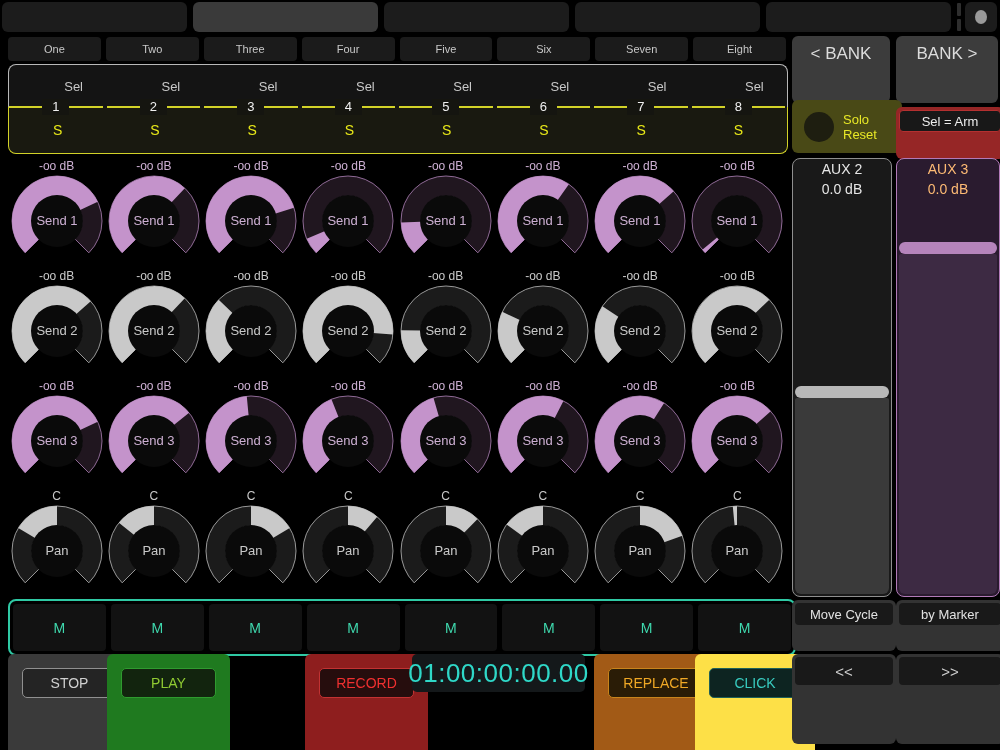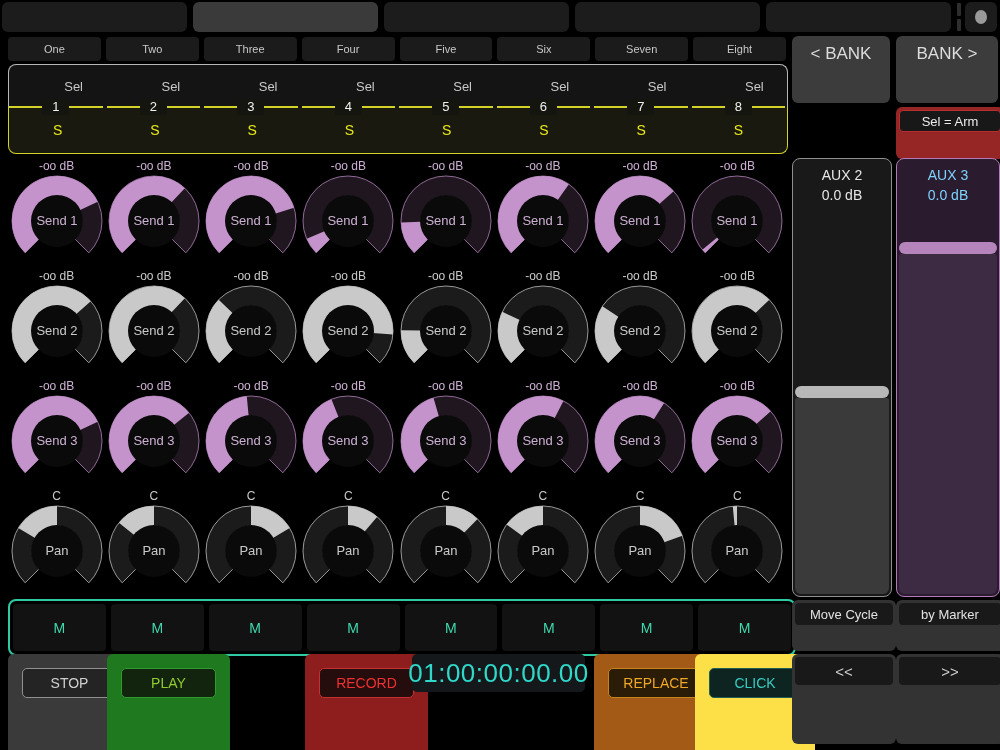--- a/index.html
+++ b/index.html
@@ -59,23 +59,23 @@
   .solo-reset{position:absolute;left:792px;top:100px;width:98px;height:53px;background:#494916;border-radius:6px;display:flex;align-items:center;gap:9px;padding-left:12px;}
   .sr-circle{width:30px;height:30px;border-radius:50%;background:#1e1e10;}
   .sr-text{color:#e8e826;font-size:13px;line-height:15px;}
   .sel-arm{position:absolute;left:896px;top:107px;width:102px;height:46px;background:#962626;border-radius:6px;padding:3px;}
   .sa-label{height:20px;background:#181818;border:1px solid #b43030;border-radius:4px;color:#ececec;font-size:13px;display:flex;align-items:center;justify-content:center;}
 
   .fader{position:absolute;top:158px;height:437px;border-radius:8px;border:1px solid;}
   .fader.gray{left:792px;width:98px;border-color:#8f8f8f;background:#191919;}
   .fader.purple{left:896px;width:102px;border-color:#b27ab8;background:#2a1b2f;}
   .fname,.fdb{text-align:center;font-size:14px;line-height:20px;position:relative;z-index:2;}
-  .fname{margin-top:6px;}
+  .fname{}
   .fader.gray .fname,.fader.gray .fdb{color:#e6e6e6;}
-  .fader.purple .fname,.fader.purple .fdb{color:#7dd3fc;}
+  .fader.purple .fname,.fader.purple .fdb{color:#fdba74;}
   .ffill{position:absolute;left:2px;right:2px;bottom:2px;border-radius:2px 2px 6px 6px;z-index:0;}
   .fader.gray .ffill{background:#3a3a3a;} .fader.purple .ffill{background:#3d2a43;}
   .fhandle{position:absolute;left:2px;right:2px;height:12px;border-radius:6px;z-index:1;}
   .fader.gray .fhandle{background:#b8b8b8;} .fader.purple .fhandle{background:#b584bb;}
 
   .rbtn{position:absolute;background:#333;border-radius:6px;padding:3px;}
   .rlabel{background:#191919;border-radius:4px;display:flex;align-items:center;justify-content:center;}
   .rlabel.sm{height:22px;font-size:13px;color:#e2e2e2;}
   .rlabel.lg{height:28px;font-size:15px;color:#d0d0d0;}
   .move-cycle{left:792px;top:600px;width:98px;height:45px;}
@@ -501,20 +501,27 @@
   <div class="tbtn replace">
     <div class="tlabel">REPLACE</div>
   </div>
   <div class="tbtn click">
     <div class="tlabel">CLICK</div>
   </div>
 
   <div class="bank next">BANK &gt;</div>
   <div class="bank prev">&lt; BANK</div>
 
+  <div class="solo-reset">
+    <span class="sr-circle"></span>
+    <span class="sr-text">
+      <span>Solo</span><br>
+      <span>Reset</span>
+    </span>
+  </div>
   <div class="sel-arm">
     <div class="sa-label">Sel = Arm</div>
   </div>
 
   <div class="fader gray">
     <div class="fname">AUX 2</div>
     <div class="fdb">0.0 dB</div>
     <div class="ffill" style="top: 239px;"></div>
     <div class="fhandle" style="top: 227px;"></div>
   </div>

